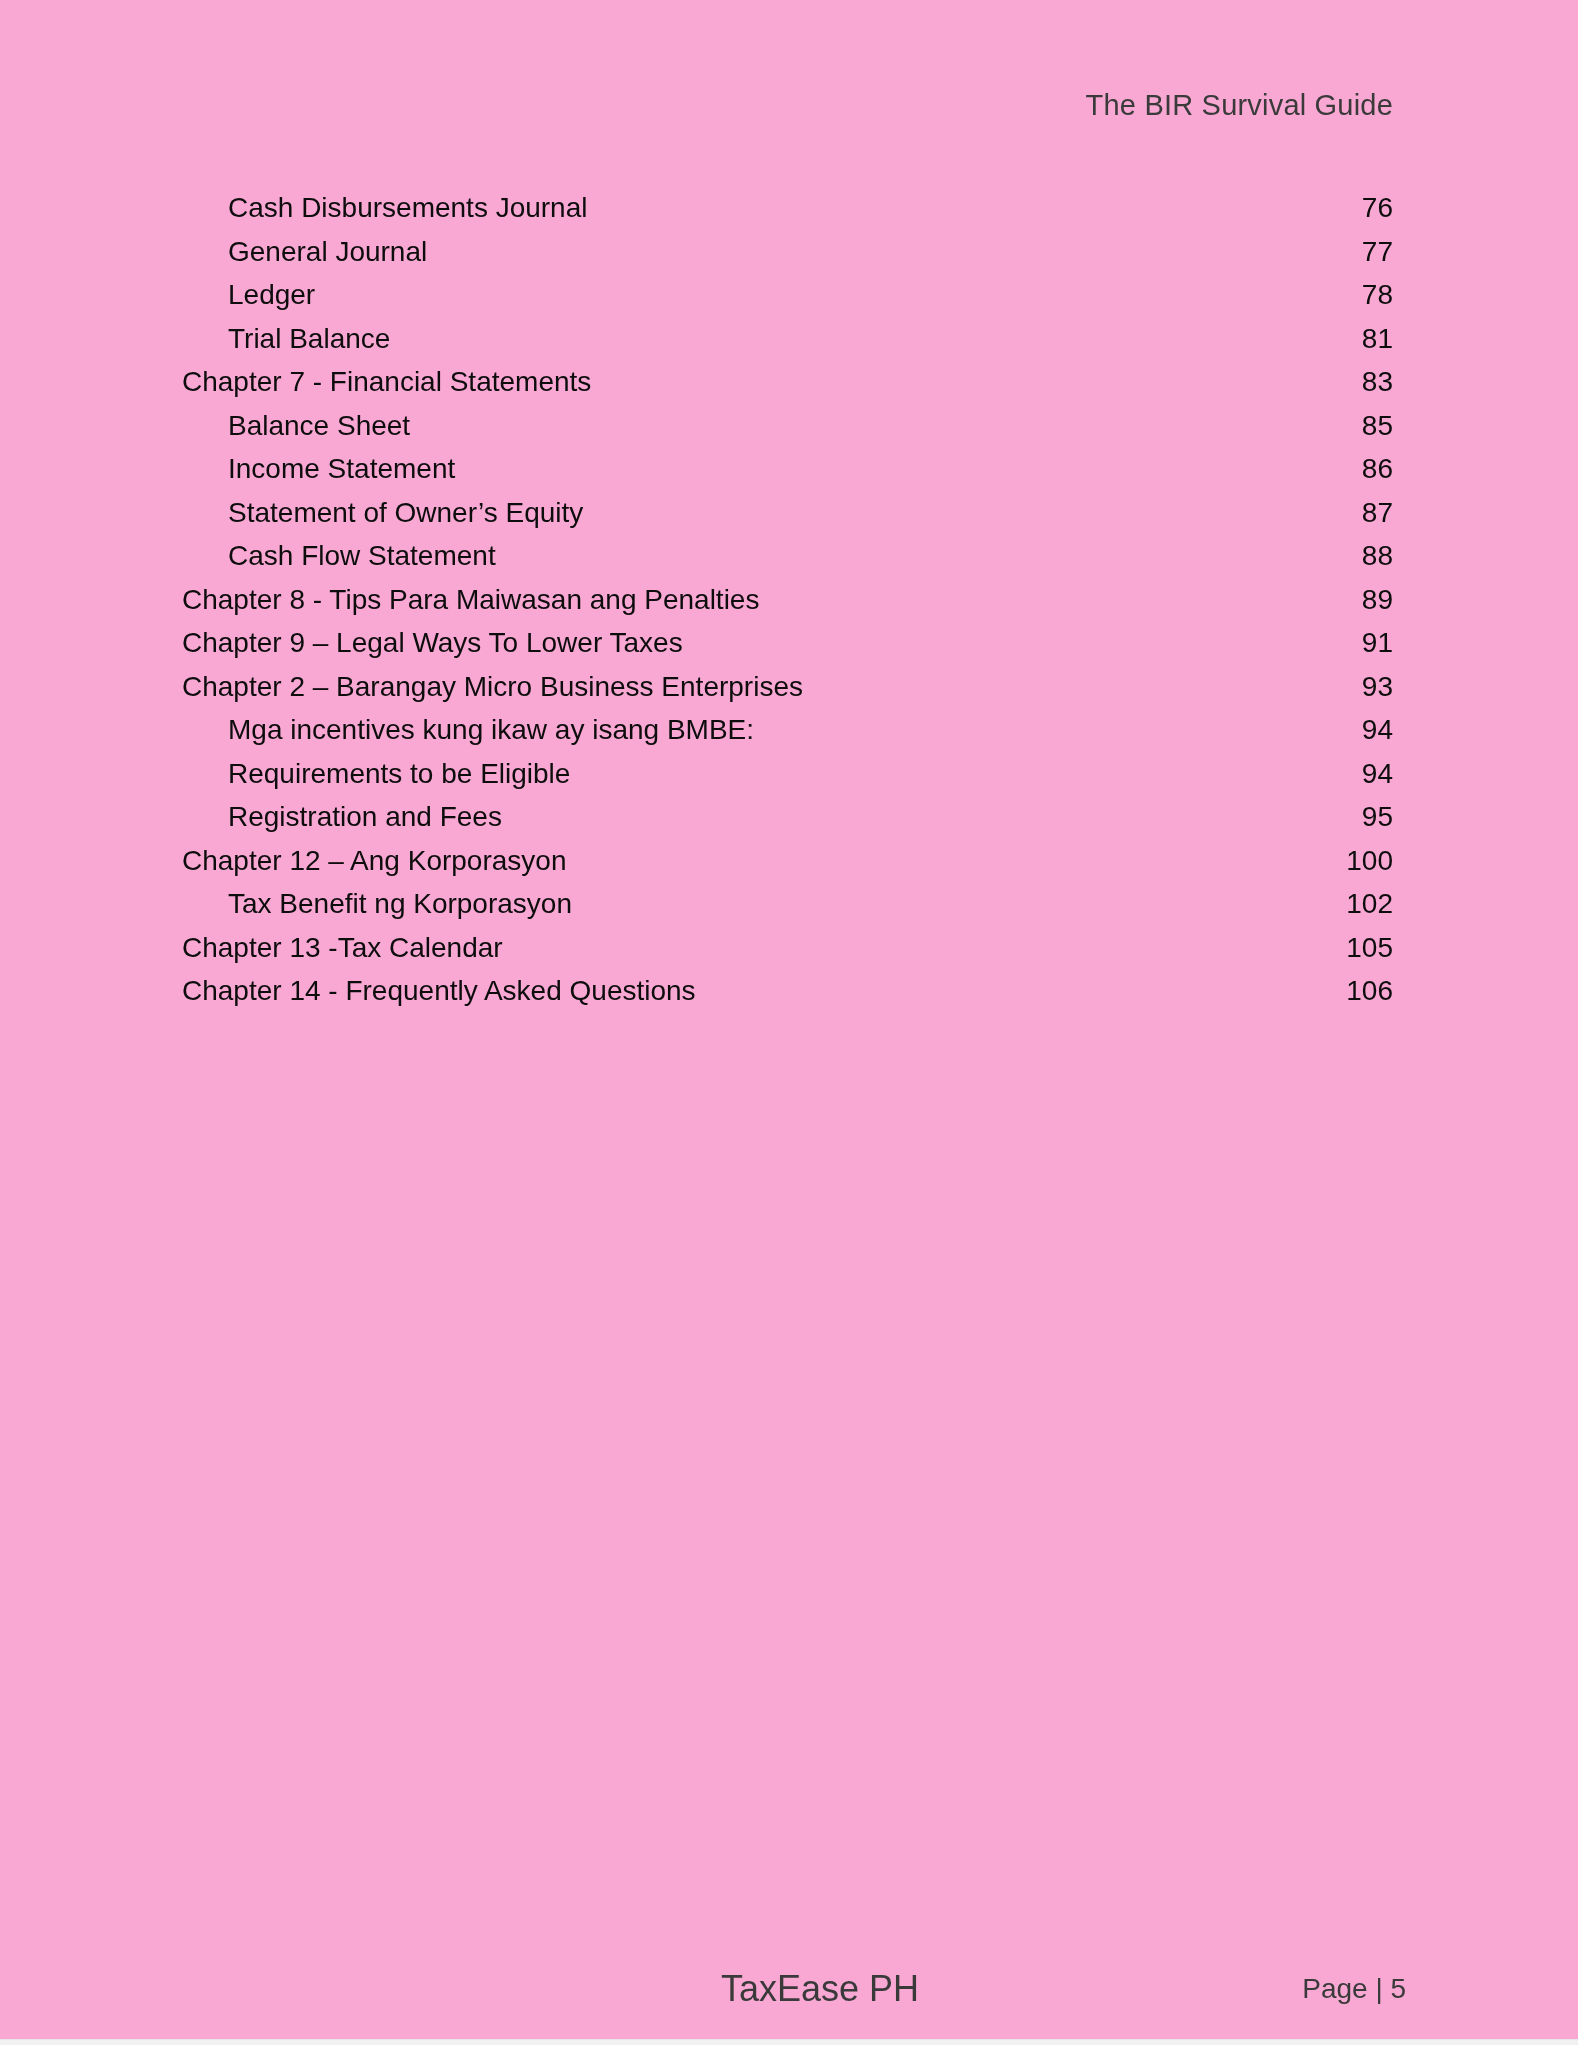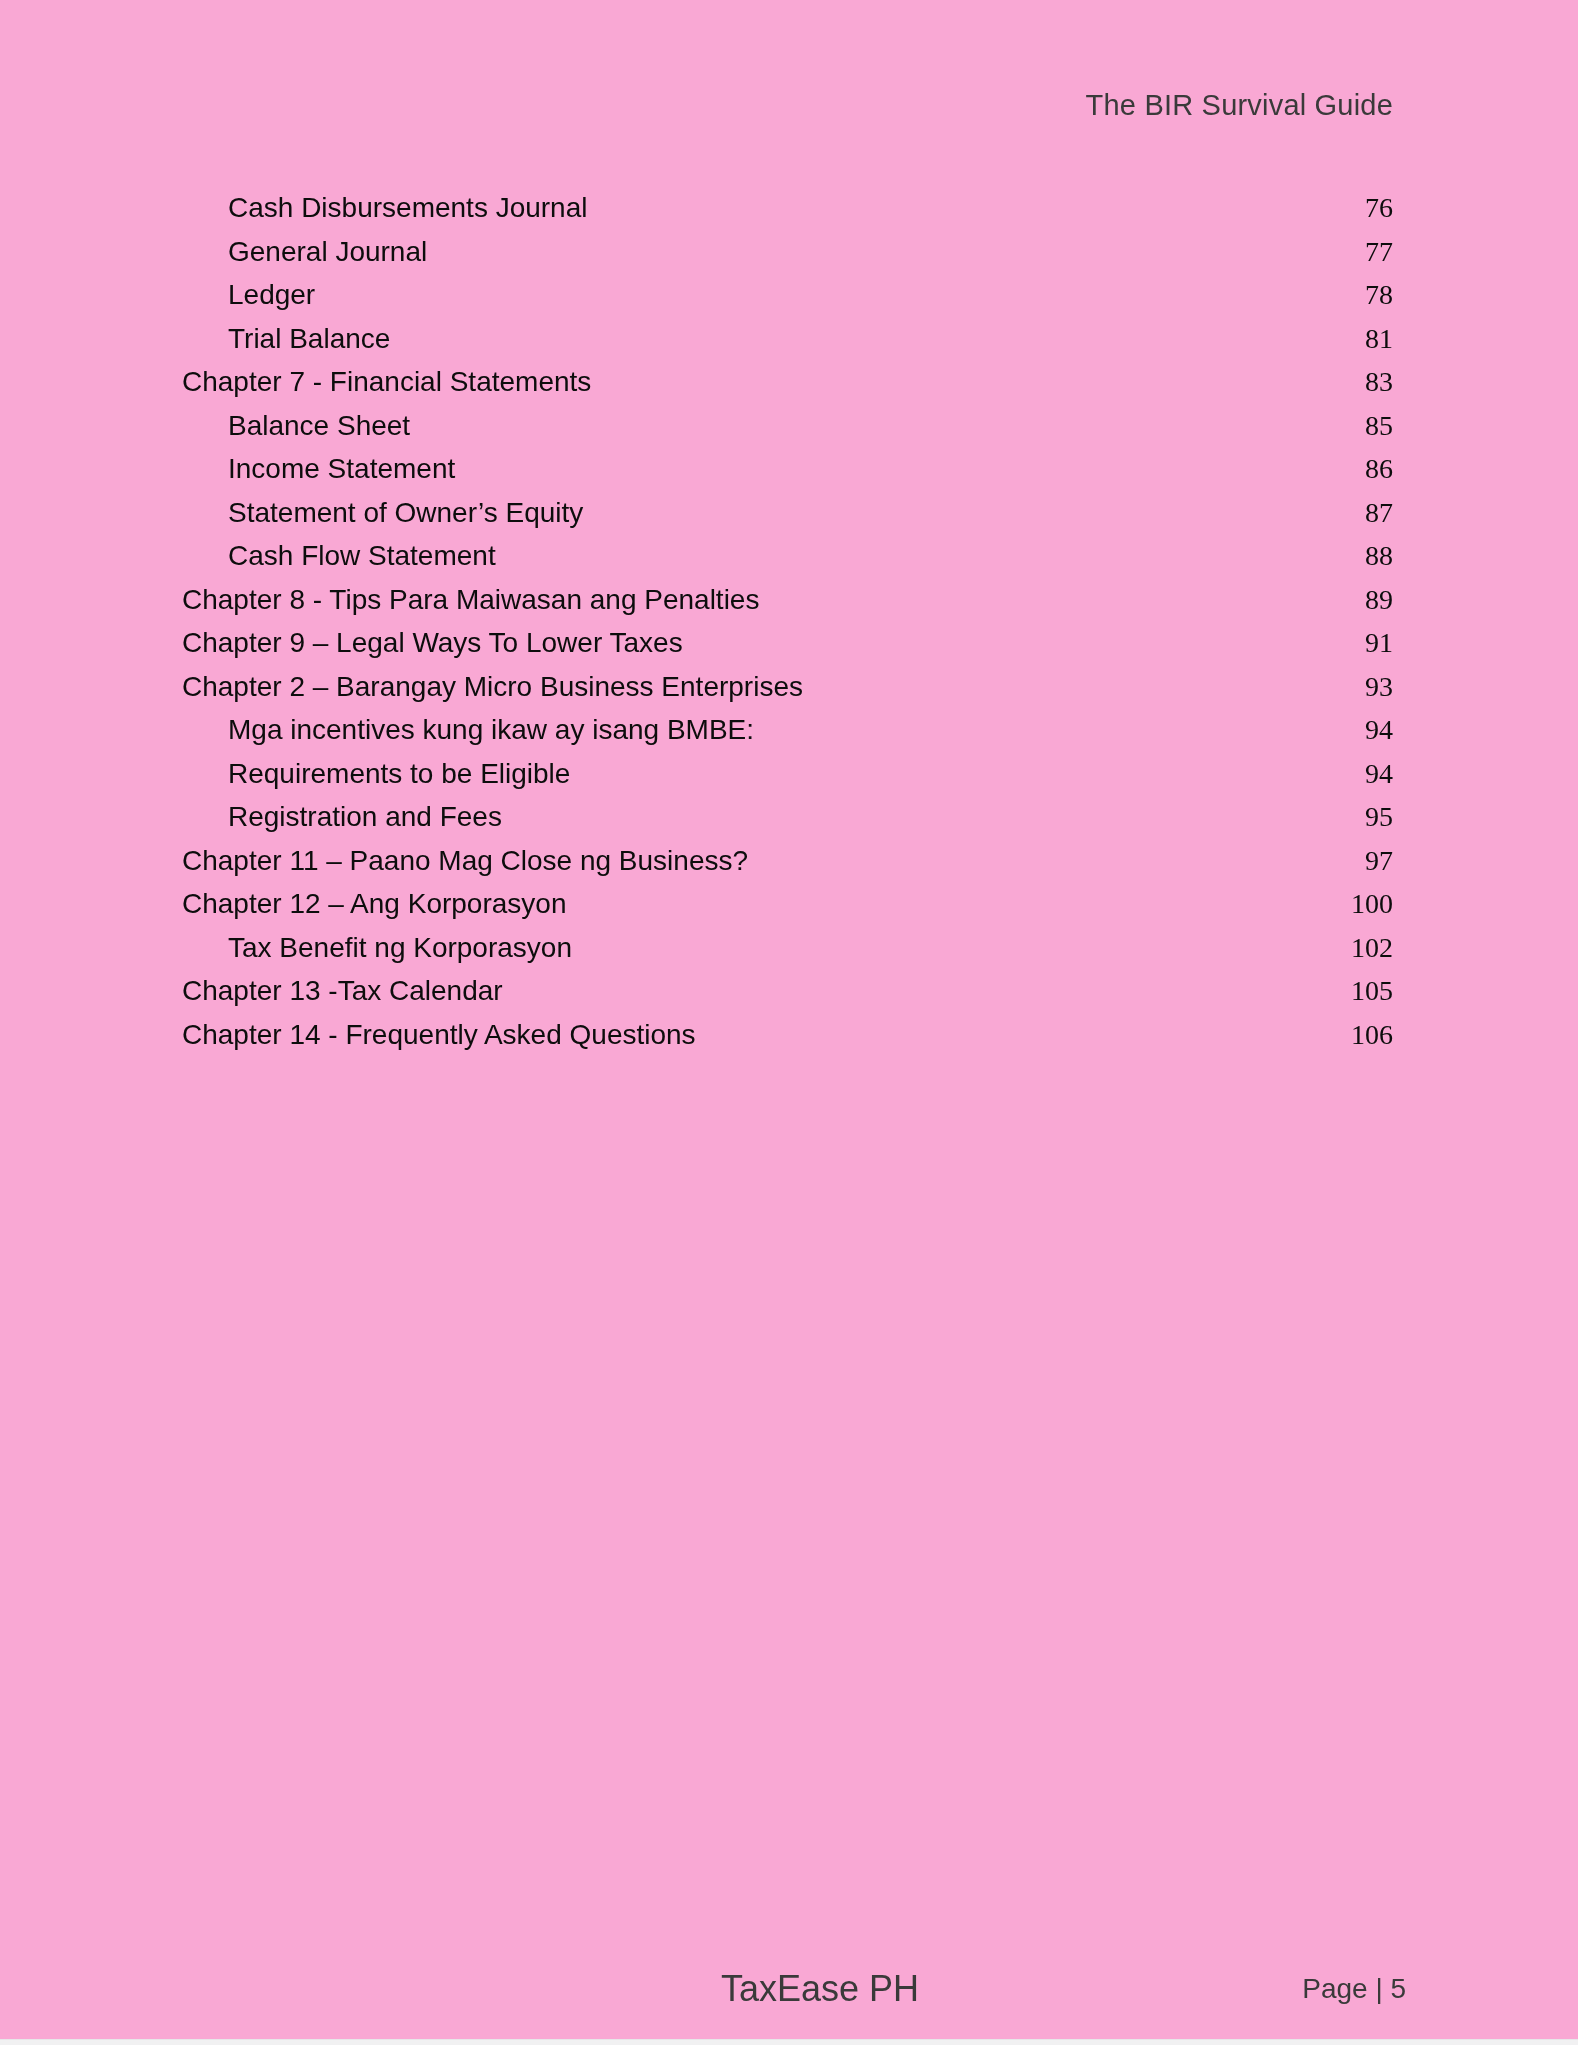--- a/index.html
+++ b/index.html
@@ -47,21 +47,20 @@
     font-size: 28px;
     color: var(--body-text);
     white-space: nowrap;
   }
   .toc-label.indent-1 {
     padding-left: 46px;
   }
   .toc-page {
     text-align: left;
     padding-left: 40px;
-    font-family: Liberation Serif, serif;
   }
   .doc-footer-center {
     position: absolute;
     top: 1972px;
     left: 62px;
     width: 1516px;
     text-align: center;
     font-size: 36px;
     line-height: 33px;
     color: var(--hf-text);
@@ -163,24 +162,20 @@
     <div class="toc-row">
       <span class="toc-label indent-1">Requirements to be Eligible</span>
       <span class="toc-page">94</span>
     </div>
 
     <div class="toc-row">
       <span class="toc-label indent-1">Registration and Fees</span>
       <span class="toc-page">95</span>
     </div>
 
-    <div class="toc-row">
-      <span class="toc-label">Chapter 11 – Paano Mag Close ng Business?</span>
-      <span class="toc-page">97</span>
-    </div>
 
     <div class="toc-row">
       <span class="toc-label">Chapter 12 – Ang Korporasyon</span>
       <span class="toc-page">100</span>
     </div>
 
     <div class="toc-row">
       <span class="toc-label indent-1">Tax Benefit ng Korporasyon</span>
       <span class="toc-page">102</span>
     </div>

